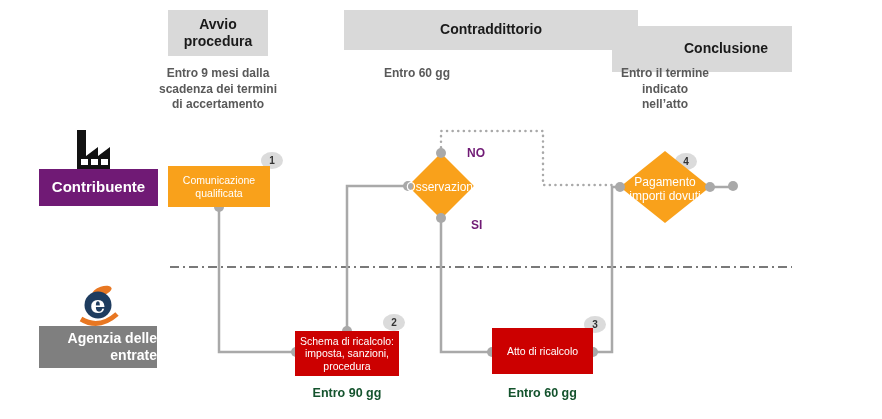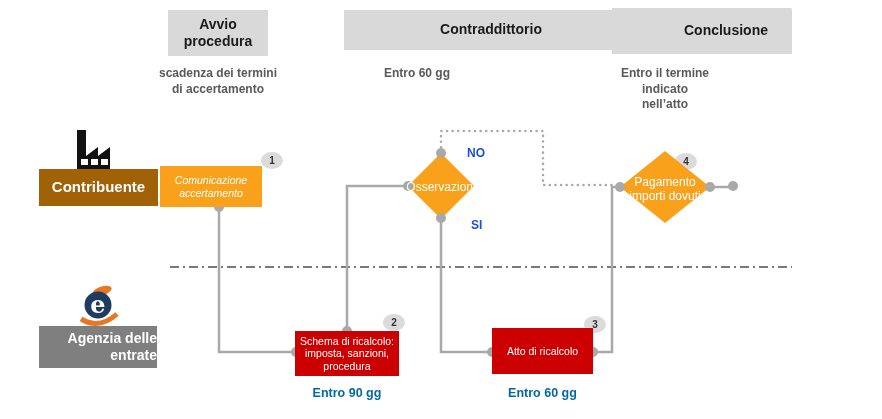--- a/index.html
+++ b/index.html
@@ -34,59 +34,60 @@
     display:flex;flex-direction:column;align-items:center;justify-content:center;
     text-align:center;z-index:3;
   }
   .shape span{display:block;white-space:nowrap;}
   .dlabel{
     position:absolute;color:#fff;font-size:12px;line-height:1.18;text-align:center;
     z-index:3;
   }
   .dlabel span{display:block;white-space:nowrap;}
   .branch{
-    position:absolute;color:#1d4ed8;font-weight:bold;font-size:12px;z-index:3;
+    position:absolute;color:#701a75;font-weight:bold;font-size:12px;z-index:3;
   }
   .deadline{
-    position:absolute;color:#0369a1;font-weight:bold;font-size:12.5px;
+    position:absolute;color:#14532d;font-weight:bold;font-size:12.5px;
     text-align:center;z-index:3;
   }
   .box-orange{background:#F9A11B;}
   .box-red{background:#CC0000;}
 </style>
 </head>
 <body>
 
 <div class="canvas">
 
   <div class="hdr" style="left:168px;top:10px;width:100px;height:46px;">Avvio procedura</div>
   <div class="hdr" style="left:296px;top:10px;width:294px;height:40px;margin-left:48px;">Contraddittorio</div>
-  <div class="hdr" style="left:612px;top:8px;width:228px;height:46px;">Conclusione</div>
+  <div class="hdr" style="left:612px;top:26px;width:228px;height:46px;">Conclusione</div>
 
   <div class="note" style="left:148px;top:66px;width:140px;">
+    <span>Entro 9 mesi dalla</span>
     <span>scadenza dei termini</span>
     <span>di accertamento</span>
   </div>
   <div class="note" style="left:367px;top:66px;width:100px;">Entro 60 gg</div>
   <div class="note" style="left:613px;top:66px;width:104px;">
     <span>Entro il termine</span>
     <span>indicato</span>
     <span>nell’atto</span>
   </div>
 
   <div class="icon-wrap" style="left:68px;top:128px;width:54px;height:42px;">
     <svg width="54" height="42" viewBox="0 0 54 42">
       <rect x="9" y="2" width="9" height="18" fill="#121212"></rect>
       <polygon points="9,42 9,19 18,19 18,28 30,19 30,28 42,19 42,42" fill="#121212"></polygon>
       <rect x="13" y="31" width="7" height="6" fill="#fff"></rect>
       <rect x="23" y="31" width="7" height="6" fill="#fff"></rect>
       <rect x="33" y="31" width="7" height="6" fill="#fff"></rect>
     </svg>
   </div>
-  <div class="lane-label" style="left:39px;top:169px;width:119px;height:37px;background:#a16207;font-size:15px;">Contribuente</div>
+  <div class="lane-label" style="left:39px;top:169px;width:119px;height:37px;background:#701a75;font-size:15px;">Contribuente</div>
 
   <div class="icon-wrap" style="left:76px;top:284px;width:46px;height:44px;">
     <svg width="46" height="44" viewBox="0 0 46 44">
       <path d="M5 35 Q23 46 41 30" stroke="#E87722" stroke-width="5" fill="none"></path>
       <ellipse cx="26" cy="7" rx="10" ry="4.5" fill="#E87722" transform="rotate(-18 26 7)"></ellipse>
       <circle cx="22" cy="21" r="13.5" fill="#1E3C5F"></circle>
       <text x="22" y="29" text-anchor="middle" font-size="24" font-weight="bold" fill="#fff" font-family="DejaVu Serif, serif">e</text>
     </svg>
   </div>
   <div class="lane-label" style="left:39px;top:326px;width:118px;height:42px;background:#7F7F7F;font-size:14px;text-align:right;">Agenzia delle entrate</div>
@@ -122,23 +123,23 @@
       <circle cx="441" cy="153" r="5"></circle>
       <circle cx="441" cy="218" r="5"></circle>
       <circle cx="492" cy="352" r="5"></circle>
       <circle cx="593" cy="352" r="5"></circle>
       <circle cx="620" cy="187" r="5"></circle>
       <circle cx="710" cy="187" r="5"></circle>
       <circle cx="733" cy="186" r="5"></circle>
     </g>
   </svg>
 
-  <div class="shape box-orange" style="left:160px;top:166px;width:102px;height:41px;font-style:italic;">
+  <div class="shape box-orange" style="left:168px;top:166px;width:102px;height:41px;">
     <span>Comunicazione</span>
-    <span>accertamento</span>
+    <span>qualificata</span>
   </div>
 
   <div class="shape box-red" style="left:295px;top:331px;width:104px;height:45px;">
     <span>Schema di ricalcolo:</span>
     <span>imposta, sanzioni,</span>
     <span>procedura</span>
   </div>
 
   <div class="shape box-red" style="left:492px;top:328px;width:101px;height:46px;">
     <span>Atto di ricalcolo</span>

